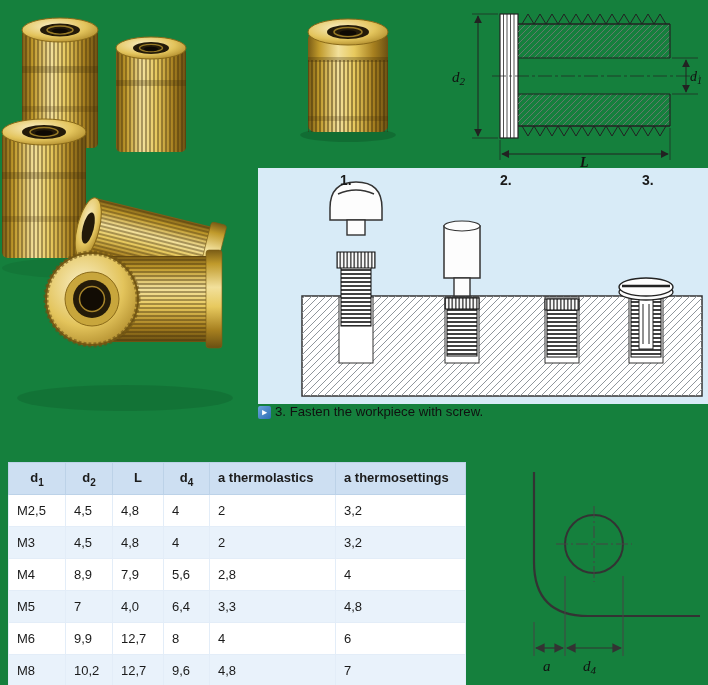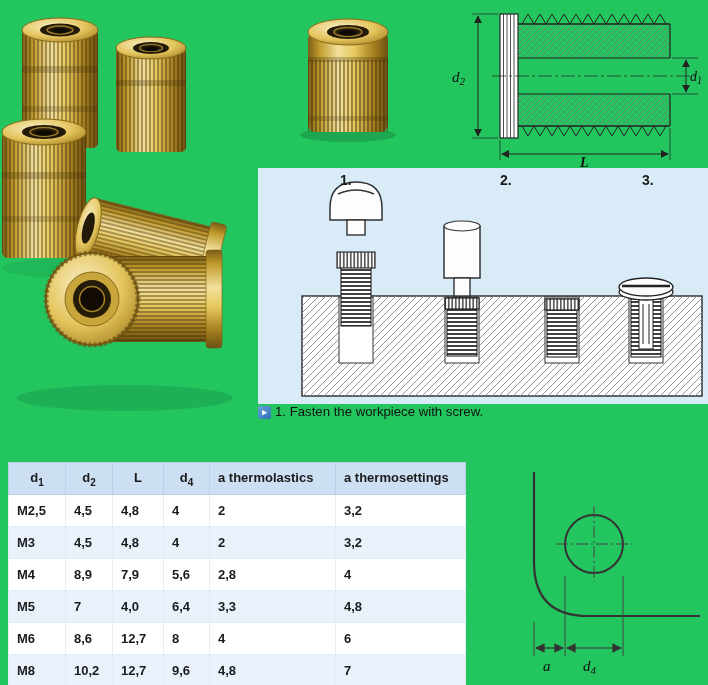--- a/index.html
+++ b/index.html
@@ -1,35 +1,35 @@
 <!DOCTYPE html>
 <html><head>
 <meta charset="utf-8">
 <style>
   html,body{margin:0;padding:0;background:#fff}
-  #screen{position:relative;width:708px;height:685px;background:#22c55e;overflow:hidden;
+  #screen{position:relative;width:708px;height:685px;background:#15803d;overflow:hidden;
           font-family:"Liberation Sans",sans-serif;color:#1b1b1b}
   .abs{position:absolute}
 
   
   #steps-panel{left:258px;top:168px;width:450px;height:236px;background:#d8ebf7}
   .step-label{position:absolute;top:4px;font-weight:700;font-size:14px;color:#1a1a1a}
 
   
   #instructions{left:258px;top:404px;width:448px;font-size:13.2px;line-height:15px;color:#101010}
   #instructions .lines{padding-left:17px}
   .note-icon{position:absolute;left:0;top:2px;width:13px;height:13px;border-radius:2px;
              background:linear-gradient(135deg,#6aa5dc,#2e6db4);color:#fff;font-size:9px;
              line-height:13px;text-align:center;font-weight:700}
 
   
   #spec-wrap{left:8px;top:462px}
   table.spec{border-collapse:collapse;border:1px solid #c9d7e6}
   .spec th,.spec td{border:1px solid #e3edf8;padding:0 8px;height:31px;font-size:13px;
-                    text-align:left;font-weight:700;white-space:nowrap}
+                    text-align:left;font-weight:400;white-space:nowrap}
   .spec thead th{background:#cddff2;font-weight:700;border:1px solid #bcd2e8}
   .spec tbody tr:nth-child(odd) td{background:#ffffff}
   .spec tbody tr:nth-child(even) td{background:#e9f2fb}
   .spec .c{text-align:center}
   sub{font-size:10px}
 
   svg text{font-family:"Liberation Serif",serif}
 </style>
 </head>
 <body>
@@ -264,21 +264,21 @@
         <ellipse cx="388" cy="124" rx="27" ry="8" fill="#fdfdfd" stroke="#222" stroke-width="1.3"></ellipse>
         <ellipse cx="388" cy="119" rx="27" ry="9" fill="#fdfdfd" stroke="#222" stroke-width="1.4"></ellipse>
         <line x1="364" y1="118" x2="412" y2="118" stroke="#222" stroke-width="2.5"></line>
       </g>
     </svg>
   </div>
 
   <div id="instructions" class="abs">
     <span class="note-icon">▸</span>
     <div class="lines">
-      <div class="line">1. Fasten the workpiece with screw.</div>
+      <div class="line">3. Fasten the workpiece with screw.</div>
     </div>
   </div>
 
   <div id="spec-wrap" class="abs">
     <table class="spec">
       <colgroup>
         <col style="width:57px">
           <col style="width:47px">
           <col style="width:51px">
         <col style="width:46px">
@@ -323,21 +323,21 @@
         <tr>
           <td>M5</td>
             <td>7</td>
             <td>4,0</td>
             <td>6,4</td>
             <td>3,3</td>
             <td>4,8</td>
         </tr>
         <tr>
           <td>M6</td>
-            <td>8,6</td>
+            <td>9,9</td>
             <td>12,7</td>
             <td>8</td>
             <td>4</td>
             <td>6</td>
         </tr>
         <tr>
           <td>M8</td>
             <td>10,2</td>
             <td>12,7</td>
             <td>9,6</td>

